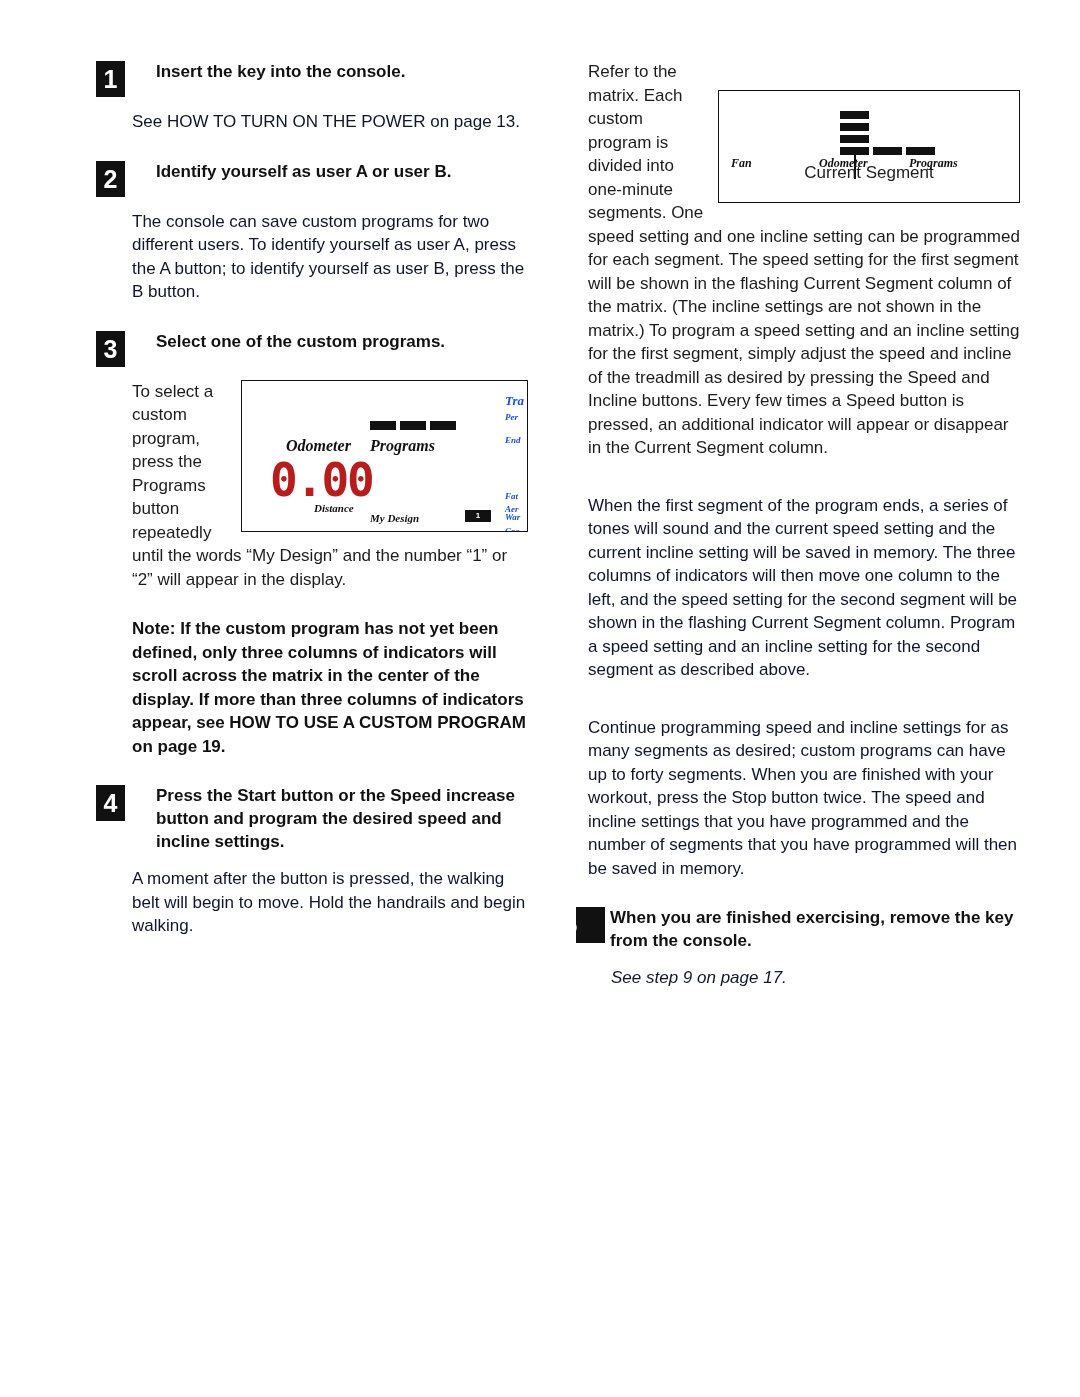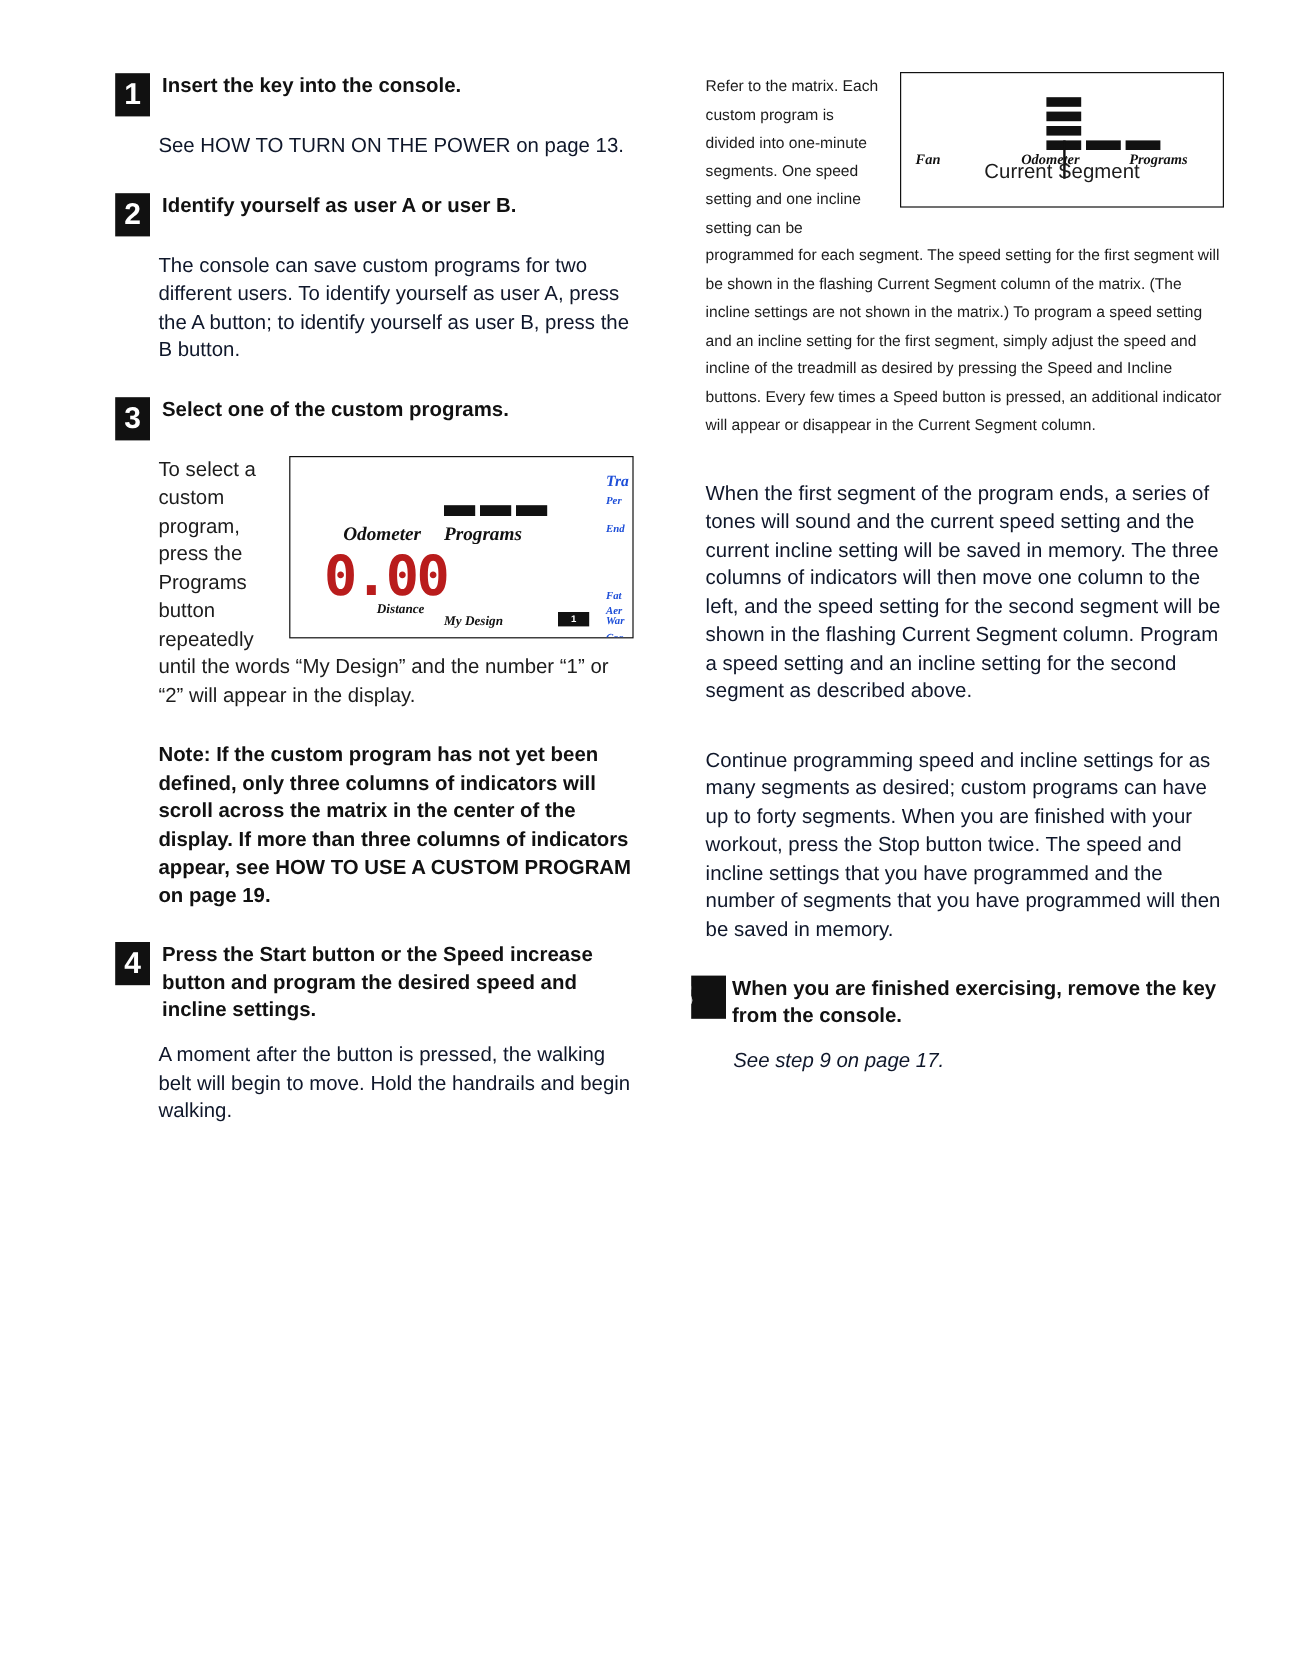--- a/index.html
+++ b/index.html
@@ -65,21 +65,21 @@
     text-align: center;
     font-family: "Liberation Sans", sans-serif;
   }
   .step-badge.clipped {
     left: -12px;
     width: 29px;
     overflow: hidden;
     text-indent: -40px;
   }
   .step-title {
-    margin-left: 39px;
+    margin-left: 60px;
     font-size: 17px;
     font-weight: bold;
     line-height: 23px;
     color: #111;
   }
   .step-title.tight { margin-left: 22px; }
 
   .body-text {
     font-size: 17px;
     line-height: 23.5px;
@@ -109,21 +109,21 @@
     line-height: 23.5px;
   }
   .wrap-block::after { content: ""; display: block; clear: both; }
 
   .wrap-block-right { margin: 0; position: relative; }
   .wrap-block-right .figure-float {
     float: right;
     margin: 0 0 6px 12px;
   }
   .wrap-block-right .flow-text {
-    font-size: 13px;
+    font-size: 17px;
     line-height: 23.5px;
   }
   .wrap-block-right::after { content: ""; display: block; clear: both; }
 
   
   .fig {
     border: 1.5px solid #111;
     background: #ffffff;
     position: relative;
     box-sizing: border-box;
@@ -172,22 +172,23 @@
     left: 2px;
     font-family: "Liberation Serif", serif;
     font-style: italic;
     font-weight: bold;
     color: #1d4ed8;
     white-space: nowrap;
   }
 
   
   .fig-matrix {
-    width: 270px;
+    width: 302px;
     height: 113px;
+    margin-top: 30px;
   }
   .fig-matrix .caption {
     position: absolute;
     left: 0;
     right: 0;
     top: 72px;
     text-align: center;
     font-size: 17px;
     color: #1c1c1c;
     font-family: "Liberation Sans", sans-serif;

